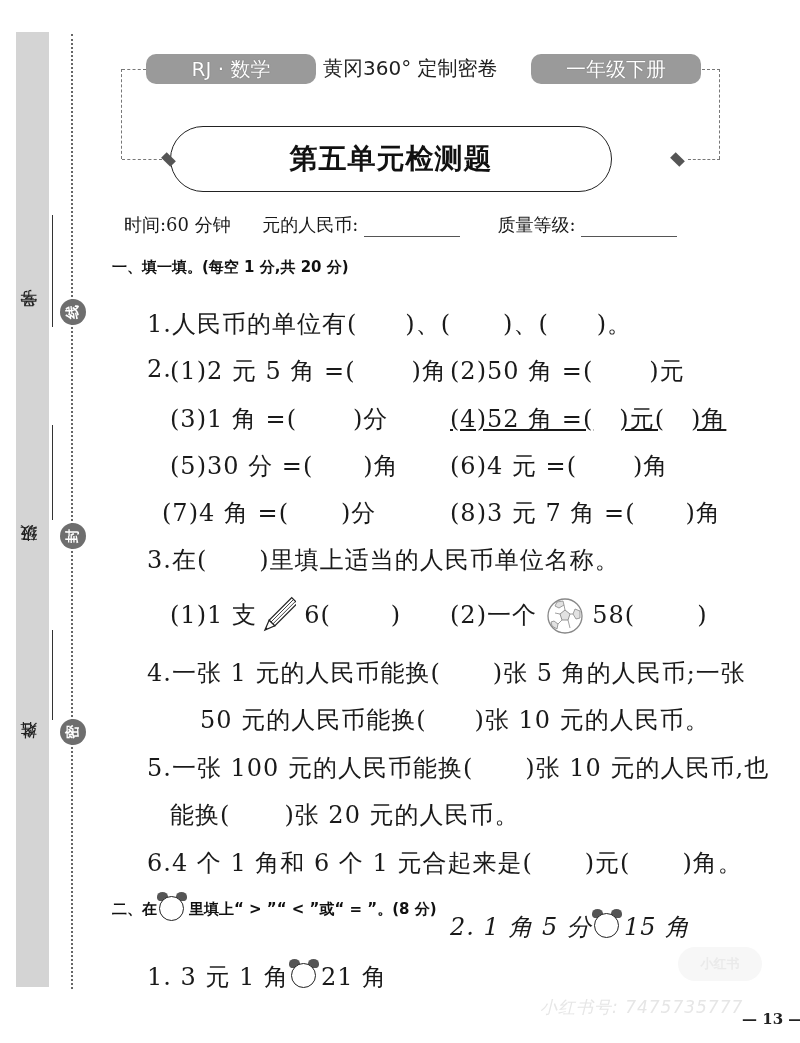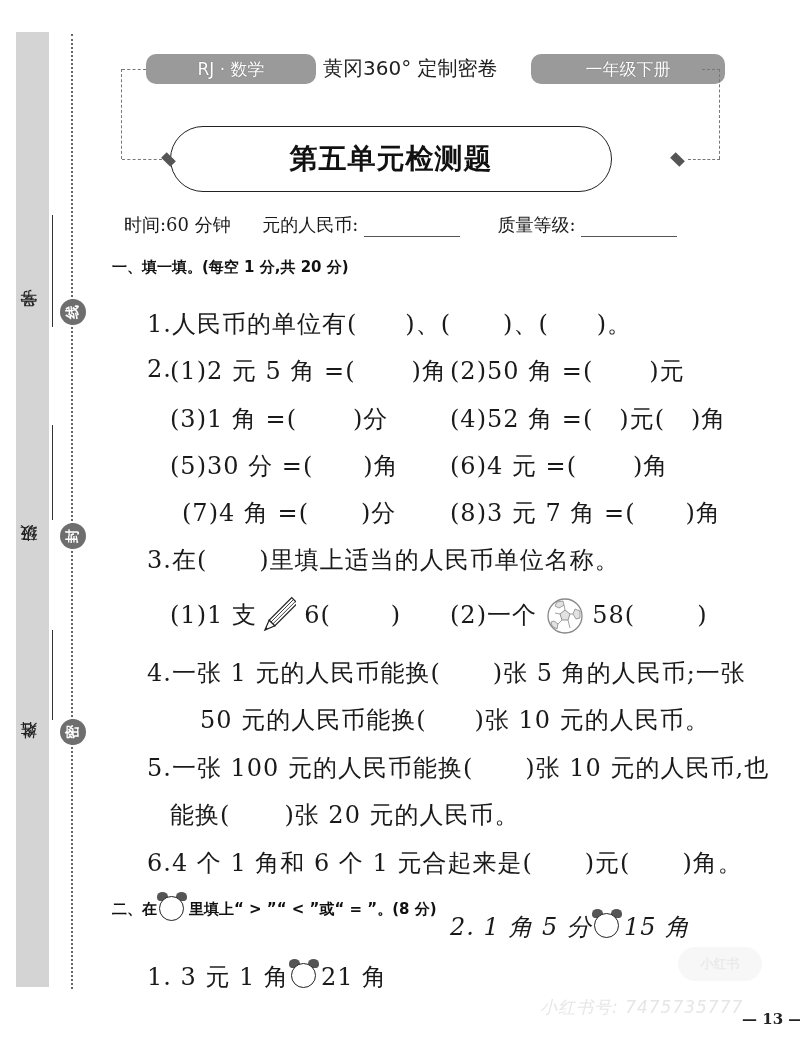--- a/index.html
+++ b/index.html
@@ -22,21 +22,21 @@
   .seal {
     position:absolute; left:60px; width:26px; height:26px; border-radius:50%;
     background:#6e6e6e; color:#fff; font-size:14px; font-weight:bold;
     font-family:"DejaVu Sans","Liberation Sans",sans-serif;
     display:flex; align-items:center; justify-content:center;
     transform:rotate(-90deg);
   }
   
   .pill {
     background:#9a9a9a; color:#fff; border-radius:10px;
-    font-family:"DejaVu Sans","Liberation Sans",sans-serif; font-size:17px;
+    font-family:"DejaVu Sans","Liberation Sans",sans-serif; font-size:20px;
     display:flex; align-items:center; justify-content:center; height:30px;
     text-shadow:0 0 1px #555;
   }
   .header-mid {
     font-family:"DejaVu Sans","Liberation Sans",sans-serif; font-size:20px; color:#222;
     top:55px; left:323px; white-space:nowrap;
   }
   .dash-h { border-top:1.5px dashed #777; height:0; }
   .dash-v { border-left:1.5px dashed #777; width:0; }
   .diamond { width:13px; height:13px; background:#555; transform:rotate(45deg) scaleY(0.6); }
@@ -95,21 +95,21 @@
 <div class="abs dotted-line"></div>
 <div class="seal" style="top:299px;">线</div>
 <div class="seal" style="top:523px;">封</div>
 <div class="seal" style="top:719px;">密</div>
 
 <div class="abs dash-h" style="left:122px; top:69px; width:24px;"></div>
 <div class="abs dash-v" style="left:121px; top:69px; height:90px;"></div>
 <div class="abs dash-h" style="left:122px; top:159px; width:40px;"></div>
 <div class="abs pill" style="left:146px; top:54px; width:170px;">RJ · 数学</div>
 <div class="abs header-mid">黄冈360° 定制密卷</div>
-<div class="abs pill" style="left:531px; top:54px; width:194px;">一年级下册</div>
+<div class="abs pill" style="left:531px; top:54px; width:170px;">一年级下册</div>
 <div class="abs dash-h" style="left:702px; top:69px; width:18px;"></div>
 <div class="abs dash-v" style="left:719px; top:69px; height:90px;"></div>
 <div class="abs dash-h" style="left:688px; top:159px; width:32px;"></div>
 
 <div class="abs title-box">第五单元检测题</div>
 <div class="abs diamond" style="left:162px; top:153px;"></div>
 <div class="abs diamond" style="left:671px; top:153px;"></div>
 
 <div class="abs meta">
   <span>时间:60 分钟</span>
@@ -130,30 +130,30 @@
 <div class="abs line" style="left:147px; top:355px;">2.</div>
 <div class="abs line" style="left:170px; top:355px;">
   <span>(1)2 元 5 角 =(</span><span class="blank" style="width:56px;"></span><span>)角</span>
 </div>
 <div class="abs line" style="left:450px; top:355px;">
   <span>(2)50 角 =(</span><span class="blank" style="width:56px;"></span><span>)元</span>
 </div>
 <div class="abs line" style="left:170px; top:403px;">
   <span>(3)1 角 =(</span><span class="blank" style="width:56px;"></span><span>)分</span>
 </div>
-<div class="abs line" style="left:450px; top:403px;">
+<div class="abs line" style="left:450px; top:403px;text-decoration:underline;">
   <span>(4)52 角 =(</span><span class="blank" style="width:26px;"></span><span>)元(</span><span class="blank" style="width:26px;"></span><span>)角</span>
 </div>
 <div class="abs line" style="left:170px; top:450px;text-align:right;">
   <span>(5)30 分 =(</span><span class="blank" style="width:50px;"></span><span>)角</span>
 </div>
 <div class="abs line" style="left:450px; top:450px;">
   <span>(6)4 元 =(</span><span class="blank" style="width:56px;"></span><span>)角</span>
 </div>
-<div class="abs line" style="left:182px; top:497px;">
+<div class="abs line" style="left:162px; top:497px;">
   <span>(7)4 角 =(</span><span class="blank" style="width:52px;"></span><span>)分</span>
 </div>
 <div class="abs line" style="left:450px; top:497px;">
   <span>(8)3 元 7 角 =(</span><span class="blank" style="width:50px;"></span><span>)角</span>
 </div>
 
 <div class="abs line" style="left:147px; top:544px;">
   <span>3.</span><span>在(</span><span class="blank" style="width:52px;"></span><span>)里填上适当的人民币单位名称。</span>
 </div>
 <div class="abs line" style="left:170px; top:599px;">

